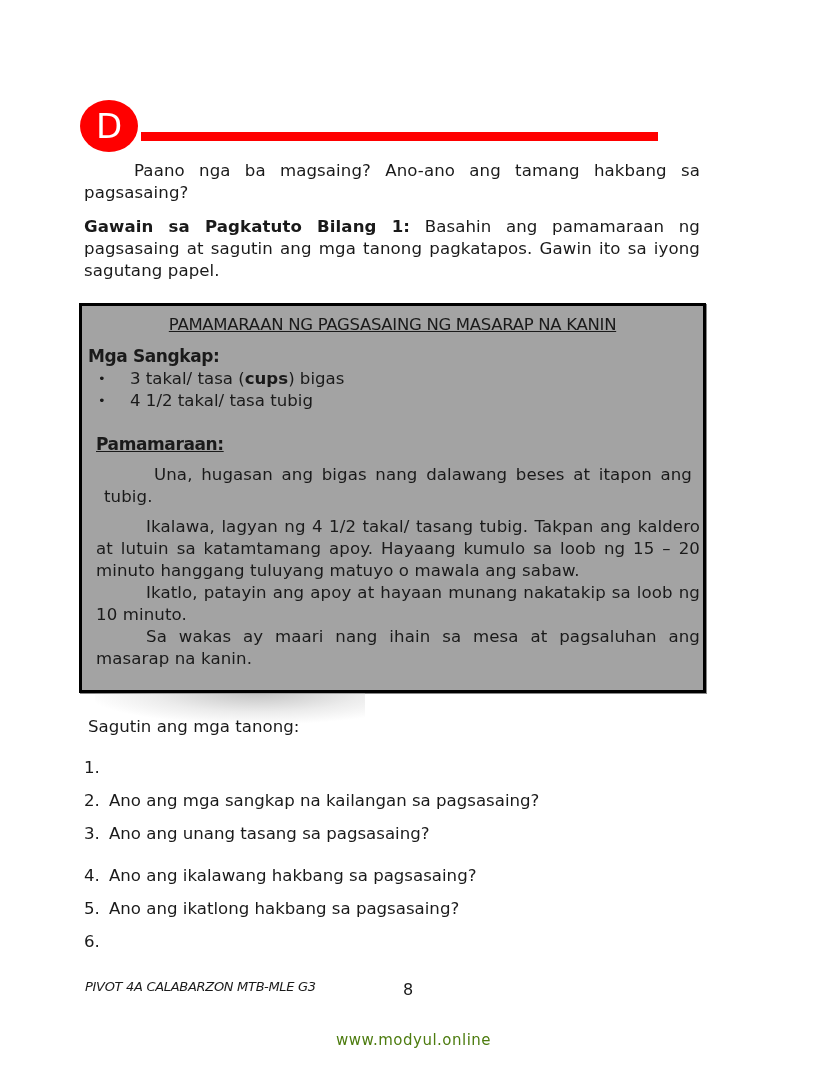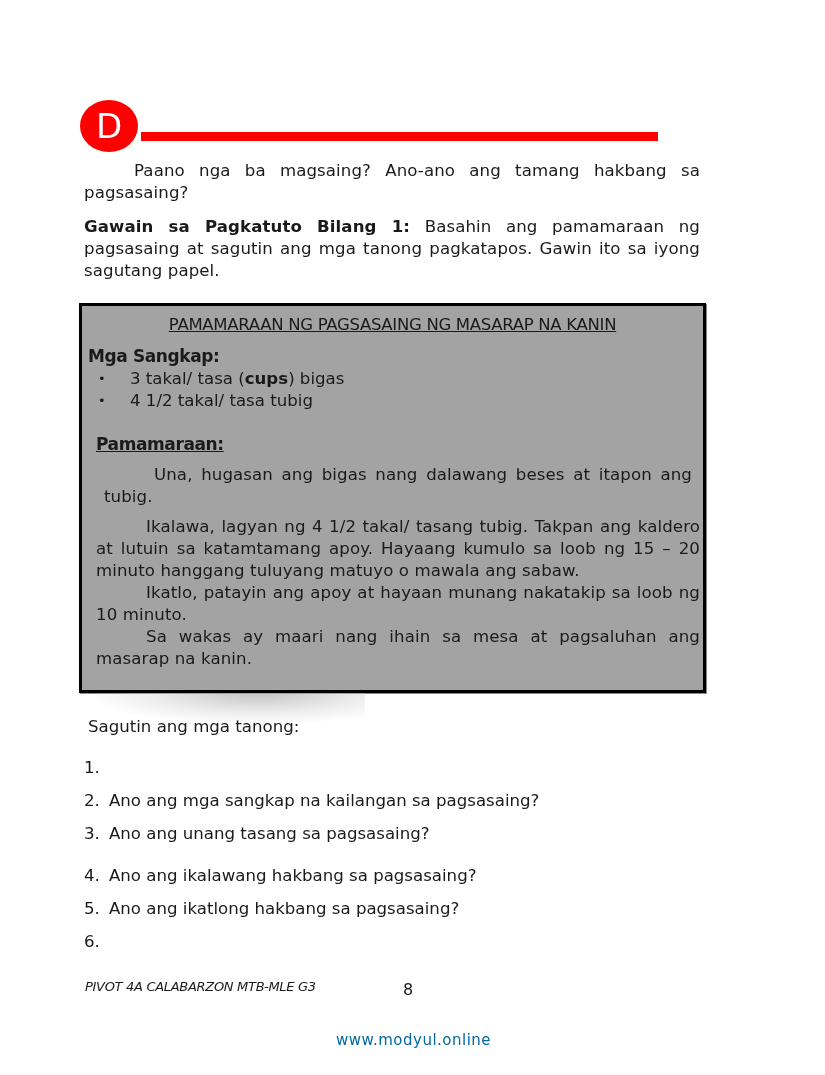--- a/index.html
+++ b/index.html
@@ -35,21 +35,21 @@
     background: radial-gradient(ellipse at 60% 0%, rgba(170,170,170,0.7) 0%, rgba(200,200,200,0.35) 45%, rgba(255,255,255,0) 75%); }
 
   #q-head { left:88px; top:717px; font-size:16.6px; }
   #questions { left:84px; top:758px; margin:0; padding:0; list-style:none; font-size:16.6px; }
   #questions li { height:33px; display:flex; }
   #questions li .num { width:25px; }
   #questions li:nth-child(4) { margin-top:9px; }
 
   #footer-label { left:85px; top:979px; font-size:13px; font-style:italic; letter-spacing:-0.3px; }
   #page-number { left:403px; top:980px; font-size:16px; }
-  #watermark { left:336px; top:1031px; font-size:15px; color:#0369a1; letter-spacing:0.5px; }
+  #watermark { left:336px; top:1031px; font-size:15px; color:#4d7c0f; letter-spacing:0.5px; }
 </style>
 </head>
 <body>
 
 <div id="section-badge" class="abs">D</div>
 <div id="section-bar" class="abs"></div>
 
 <p id="intro" class="abs para indent" style="margin:0">Paano nga ba magsaing? Ano-ano ang tamang hakbang sa pagsasaing?</p>
 
 <p id="activity" class="abs para" style="margin:0"><b>Gawain sa Pagkatuto Bilang 1:</b><span> Basahin ang pamamaraan ng pagsasaing at sagutin ang mga tanong pagkatapos. Gawin ito sa iyong sagutang papel.</span></p>

